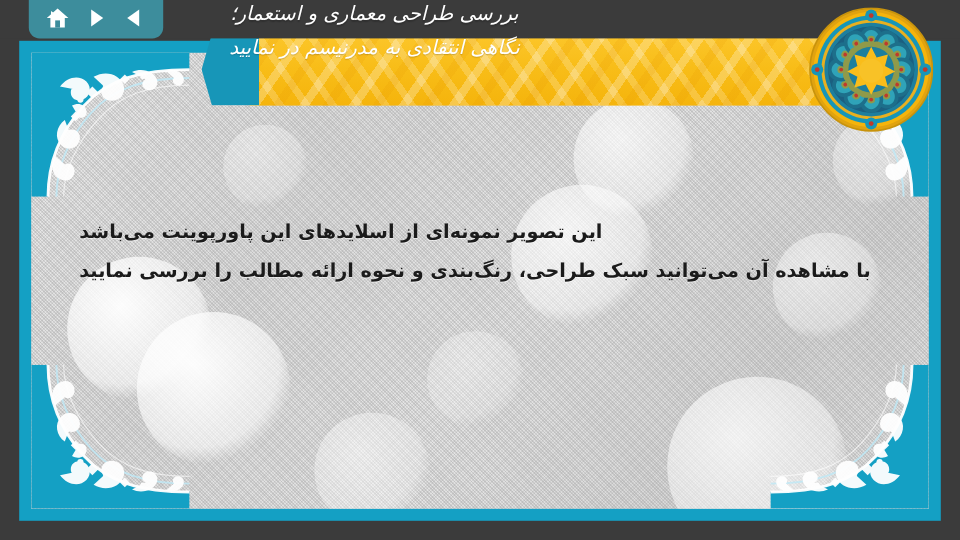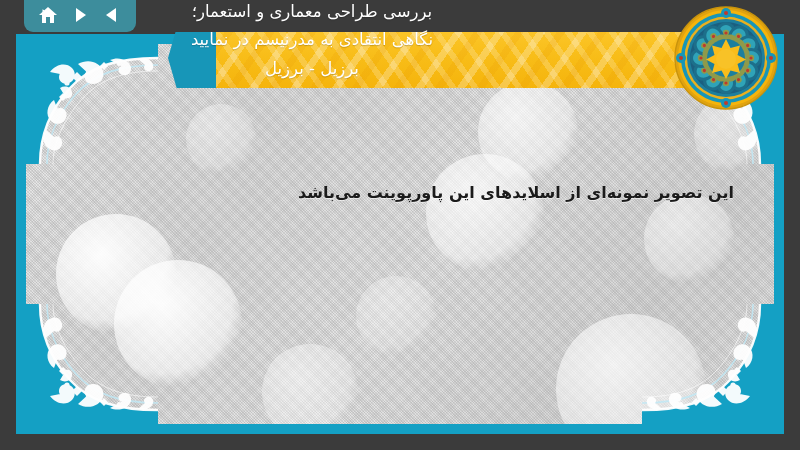--- a/index.html
+++ b/index.html
@@ -47,21 +47,21 @@
   
   .navbar{
     position:absolute;left:24px;top:-10px;width:112px;height:42px;
     background:#3d8d9c;border-radius:9px;
     display:flex;align-items:flex-end;justify-content:space-around;
     padding:0 8px 5px 8px;box-sizing:border-box;
   }
   .navbtn{width:26px;height:24px;display:flex;align-items:center;justify-content:center;cursor:pointer;}
 
   
-  .title-wrap{position:absolute;left:0;top:0;width:680px;height:112px;pointer-events:none;}
+  .title-wrap{position:absolute;left:0;top:0;width:680px;height:112px;pointer-events:none;font-style:italic;}
   .gold-band{
     position:absolute;left:208px;top:28px;width:560px;height:60px;
     background:
       repeating-linear-gradient(125deg,
         rgba(255,255,255,.26) 0 7px,
         rgba(255,255,255,0) 7px 16px,
         rgba(230,150,0,.16) 16px 23px,
         rgba(255,255,255,0) 23px 34px),
       repeating-linear-gradient(55deg,
         rgba(255,255,255,.20) 0 6px,
@@ -83,21 +83,21 @@
     text-shadow:0 1px 1px rgba(0,0,0,.18);
   }
   .title-text .ln{display:block;white-space:nowrap;}
 
   
   .medallion{position:absolute;right:22px;top:6px;width:104px;height:104px;}
 
   
   .body-text{
     position:absolute;left:40px;right:40px;top:138px;
-    direction:rtl;text-align:right;color:#1b1b1b;
+    direction:rtl;text-align:left;color:#1b1b1b;
     font-size:16px;line-height:1.42;font-weight:700;
     text-shadow:0 1px 0 rgba(255,255,255,.55);
   }
   .body-text .ln{display:block;white-space:nowrap;margin-bottom:10px;}
 </style>
 </head>
 <body>
 
 <div class="stage">
 
@@ -206,33 +206,33 @@
           <circle cx="30" cy="66" r="2.2"></circle>
           <circle cx="23" cy="98" r="2"></circle>
           <path d="M46,33 l5,-5 l5,5 l-5,5 Z"></path>
           <path d="M74,22 l4,-4 l4,4 l-4,4 Z"></path>
           <path d="M33,53 l4,-4 l4,4 l-4,4 Z"></path>
         </g>
       </svg>
 
       <div class="body-text">
         <span class="ln">این تصویر نمونه‌ای از اسلایدهای این پاورپوینت می‌باشد</span>
+        <span class="ln">با مشاهده آن می‌توانید سبک طراحی، رنگ‌بندی و نحوه ارائه مطالب را بررسی نمایید</span>
       </div>
 
     </div>
   </div>
 
   <div class="title-wrap">
     <div class="gold-band"></div>
     <div class="gold-notch"></div>
     <div class="dark-mask"></div>
     <div class="title-text">
       <span class="ln">بررسی طراحی معماری و استعمار؛</span>
       <span class="ln">نگاهی انتقادی به مدرنیسم در نمایید</span>
-      <span class="ln">برزیل - برزیل</span>
     </div>
   </div>
 
   <svg class="medallion" viewBox="0 0 104 104">
     <defs>
       <g id="petal">
         <path d="M52,16 c6,0 10,5 10,11 c0,6 -4,11 -10,11 c-6,0 -10,-5 -10,-11 c0,-6 4,-11 10,-11 Z" fill="#1d6f8b"></path>
         <path d="M52,19 c4,0 7,4 7,8 c0,4 -3,8 -7,8 c-4,0 -7,-4 -7,-8 c0,-4 3,-8 7,-8 Z" fill="#2fa3b8"></path>
         <circle cx="52" cy="27" r="3.2" fill="#8f9a4a"></circle>
         <circle cx="52" cy="27" r="1.6" fill="#c0392b"></circle>

